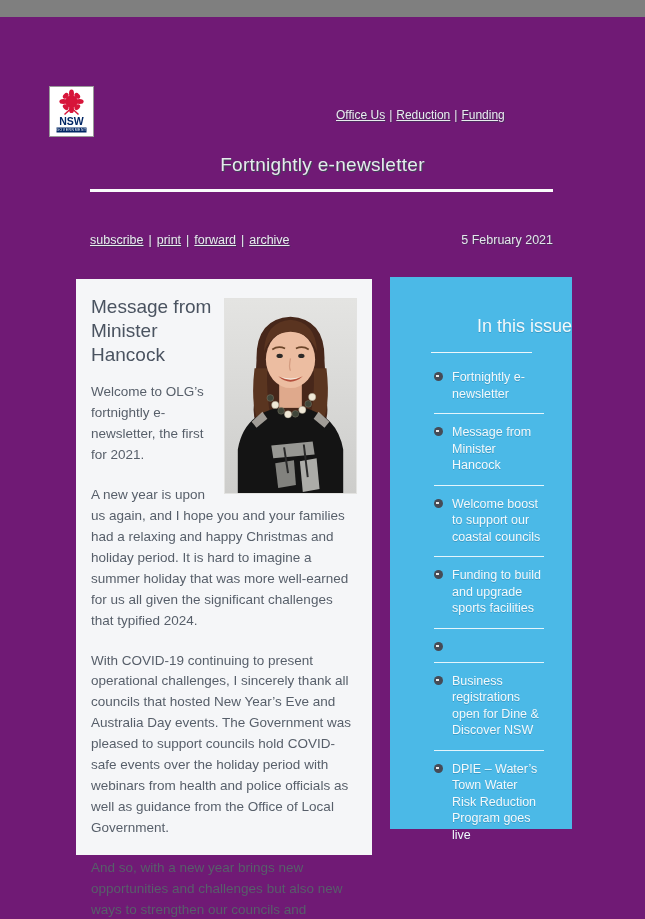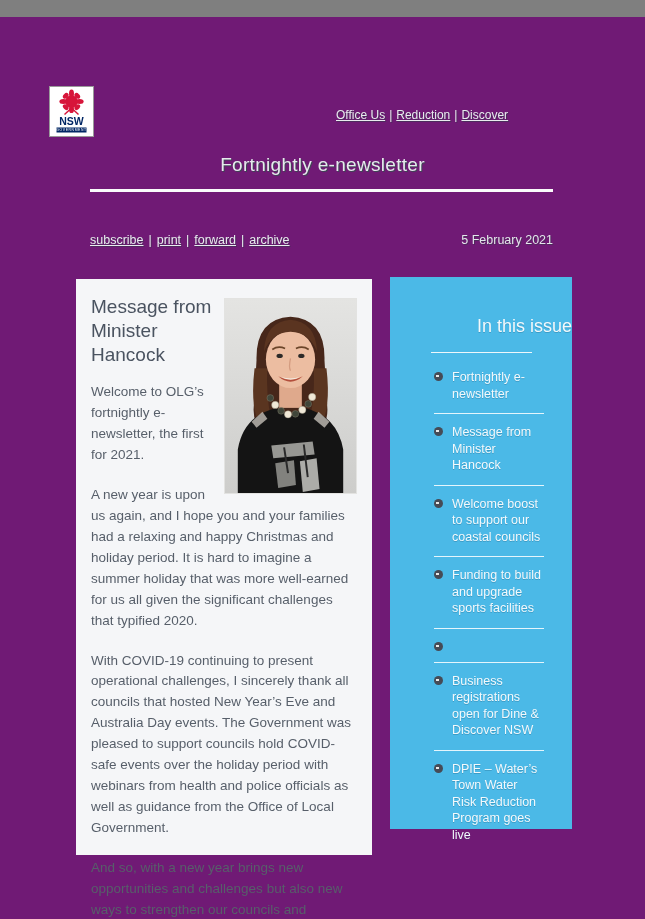--- a/index.html
+++ b/index.html
@@ -114,21 +114,21 @@
         <path d="M21.5 21 L14.5 27.5"></path>
         <path d="M21.5 21 L28.5 27.5"></path>
       </g>
       <text x="21.5" y="37.5" font-size="10.5" font-weight="bold" fill="#002664" text-anchor="middle" font-family="Liberation Sans, sans-serif">NSW</text>
       <rect x="6.5" y="40.5" width="30" height="5" fill="#002664"></rect>
       <text x="21.5" y="44.4" font-size="3.4" fill="#ffffff" text-anchor="middle" font-family="Liberation Sans, sans-serif" letter-spacing="0.6">GOVERNMENT</text>
     </svg>
   </div>
 
   <div class="top-nav">
-    <span class="lnk">Office Us</span><span class="sep">|</span><span class="lnk">Reduction</span><span class="sep">|</span><span class="lnk">Discover</span>
+    <span class="lnk">Office Us</span><span class="sep">|</span><span class="lnk">Reduction</span><span class="sep">|</span><span class="lnk">Funding</span>
   </div>
 
   <div class="masthead-title">Fortnightly e-newsletter</div>
   <div class="header-rule"></div>
 
   <div class="toolbar">
     <span>
       <span class="lnk">subscribe</span><span class="sep">|</span><span class="lnk">print</span><span class="sep">|</span><span class="lnk">forward</span><span class="sep">|</span><span class="lnk">archive</span>
     </span>
     <span class="issue-date">5 February 2021</span>
@@ -184,21 +184,21 @@
         <circle cx="64" cy="116.5" r="3.7" fill="#efe8d6"></circle>
         <circle cx="71.5" cy="116" r="3.4" fill="#40463a"></circle>
         <circle cx="78.5" cy="112" r="3.7" fill="#efe8d6"></circle>
         <circle cx="84.5" cy="106" r="3.4" fill="#40463a"></circle>
         <circle cx="88.5" cy="99" r="3.7" fill="#efe8d6"></circle>
       </g>
     </svg>
 
     <h1 class="article-title">Message from Minister Hancock</h1>
     <p>Welcome to OLG’s fortnightly e-newsletter, the first for 2021.</p>
-    <p>A new year is upon us again, and I hope you and your families had a relaxing and happy Christmas and holiday period. It is hard to imagine a summer holiday that was more well-earned for us all given the significant challenges that typified 2020.</p>
+    <p>A new year is upon us again, and I hope you and your families had a relaxing and happy Christmas and holiday period. It is hard to imagine a summer holiday that was more well-earned for us all given the significant challenges that typified 2024.</p>
     <p>With COVID-19 continuing to present operational challenges, I sincerely thank all councils that hosted New Year’s Eve and Australia Day events. The Government was pleased to support councils hold COVID-safe events over the holiday period with webinars from health and police officials as well as guidance from the Office of Local Government.</p>
     <p>And so, with a new year brings new opportunities and challenges but also new ways to strengthen our councils and communities.</p>
   </div>
 
   <div class="sidebar">
     <div class="sidebar-title">In this issue</div>
     <div class="sidebar-rule"></div>
     <ul class="issue-list">
       <li class="issue-item">
         <span class="bullet"></span>

